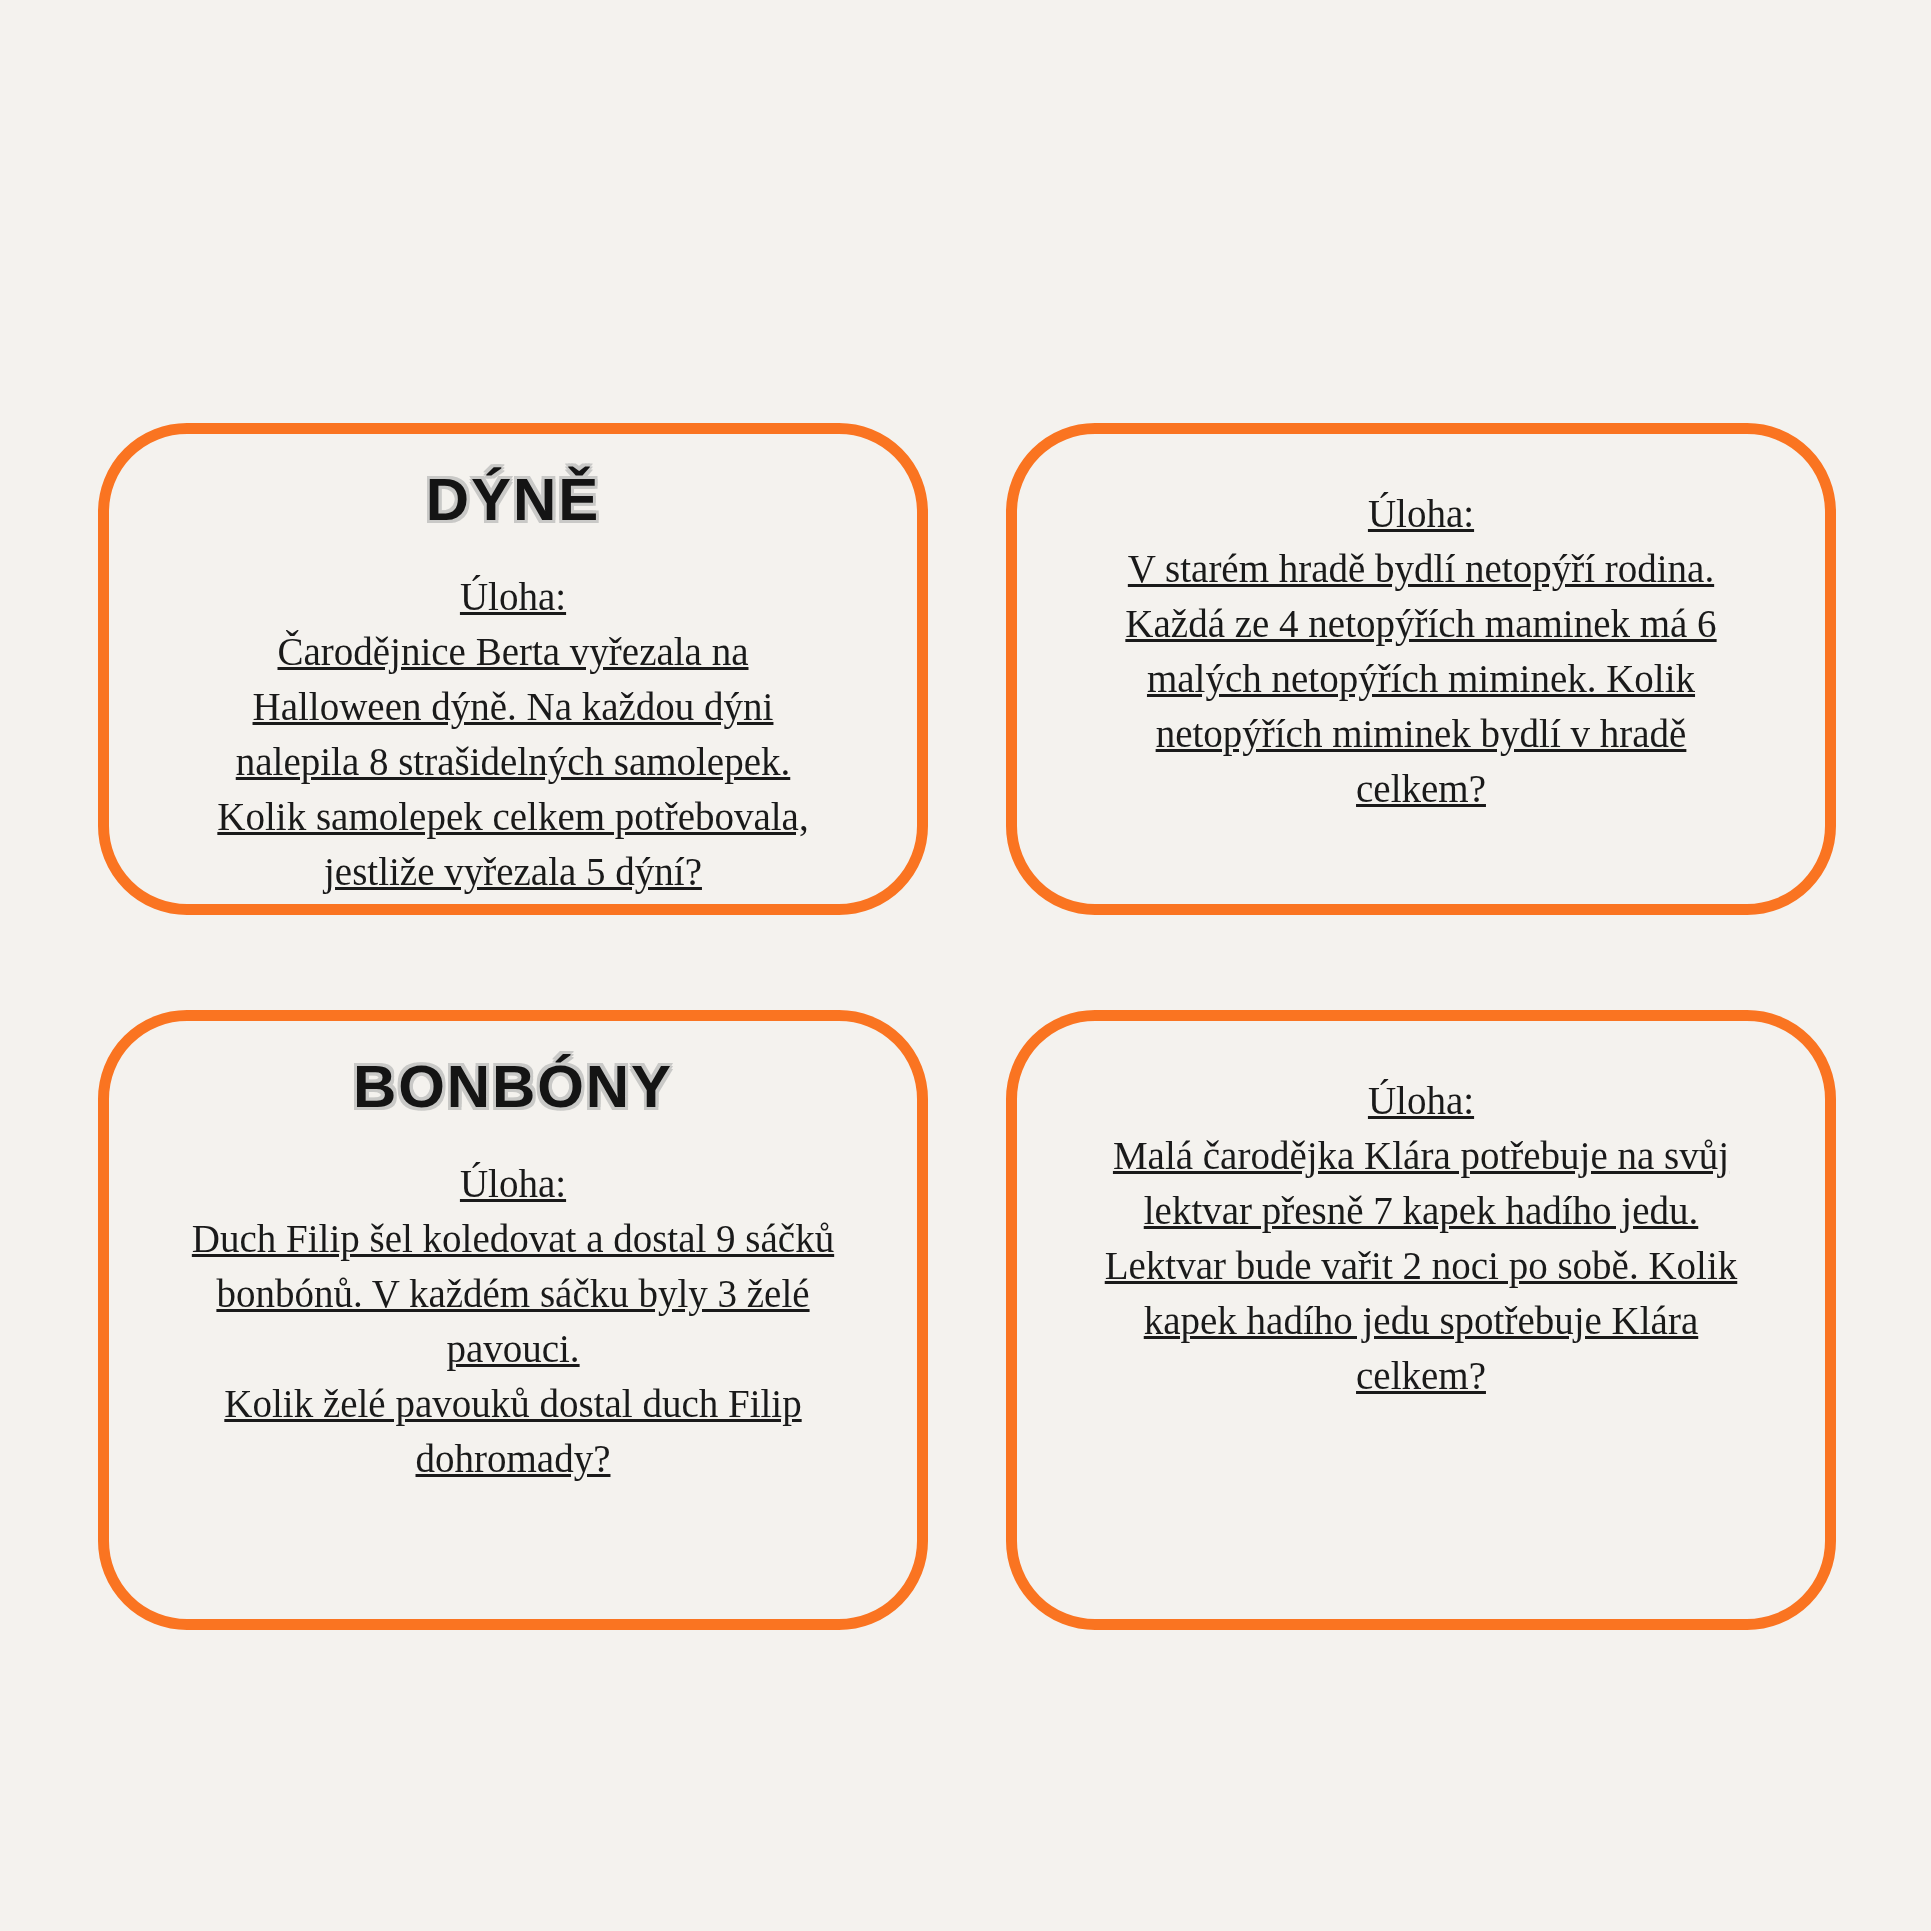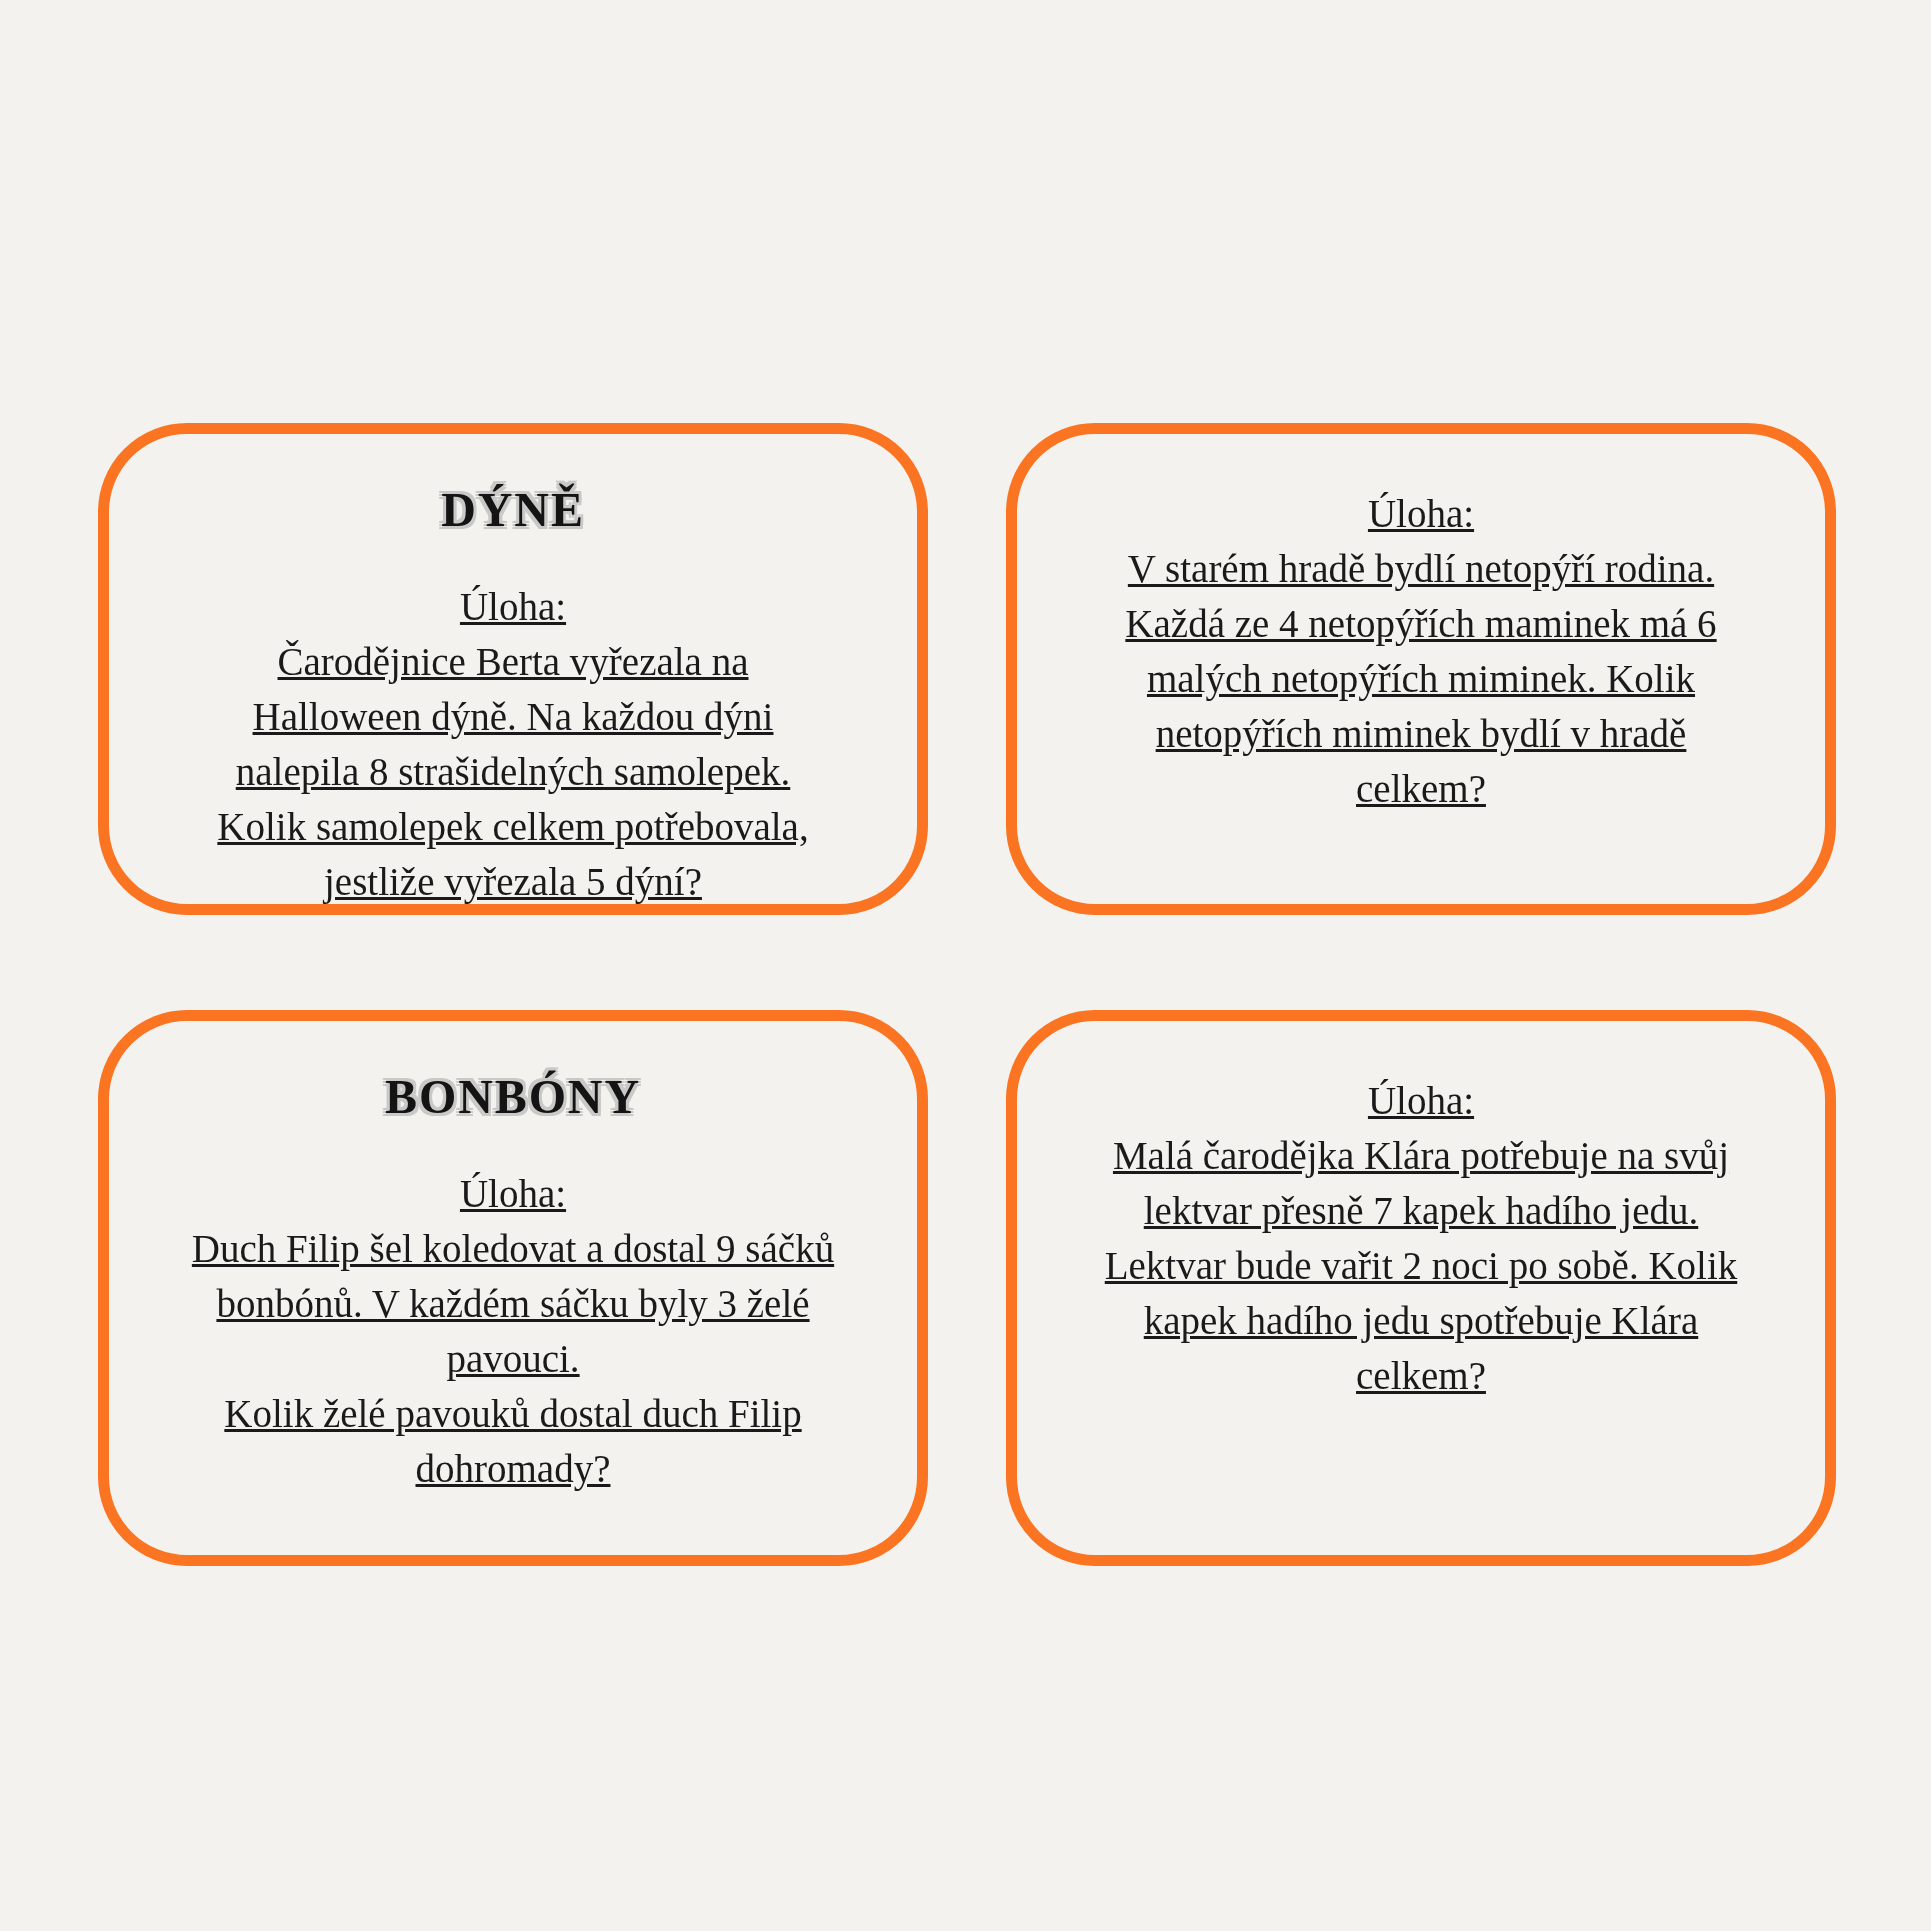--- a/index.html
+++ b/index.html
@@ -18,29 +18,29 @@
     position: absolute;
     box-sizing: border-box;
     width: 830px;
     border: 11.6px solid #fa7421;
     border-radius: 89px;
     background: #f4f2ee;
     text-align: center;
     padding: 19.3px 35px;
   }
   .card.row1 { top: 423px; height: 492px; }
-  .card.row2 { top: 1010px; height: 556px; }
+  .card.row2 { top: 1010px; height: 620px; }
   .card.col1 { left: 98px; }
   .card.col2 { left: 1006px; }
 
   .card-title {
-    margin: 20px 0 0 0;
-    font-family: Liberation Serif, serif;
+    margin: 10px 0 0 0;
+    font-family: Liberation Sans, sans-serif;
     font-weight: bold;
-    font-size: 48px;
+    font-size: 60px;
     line-height: 73px;
     letter-spacing: 1.9px;
     color: #141414;
     text-shadow:
       -2.9px -2.9px 0 #c9c9c7,  2.9px -2.9px 0 #c9c9c7,
       -2.9px  2.9px 0 #c9c9c7,  2.9px  2.9px 0 #c9c9c7,
       -2.9px  0   0 #c9c9c7,  2.9px  0   0 #c9c9c7,
        0   -2.9px 0 #c9c9c7,  0    2.9px 0 #c9c9c7;
   }
   .card-body {

